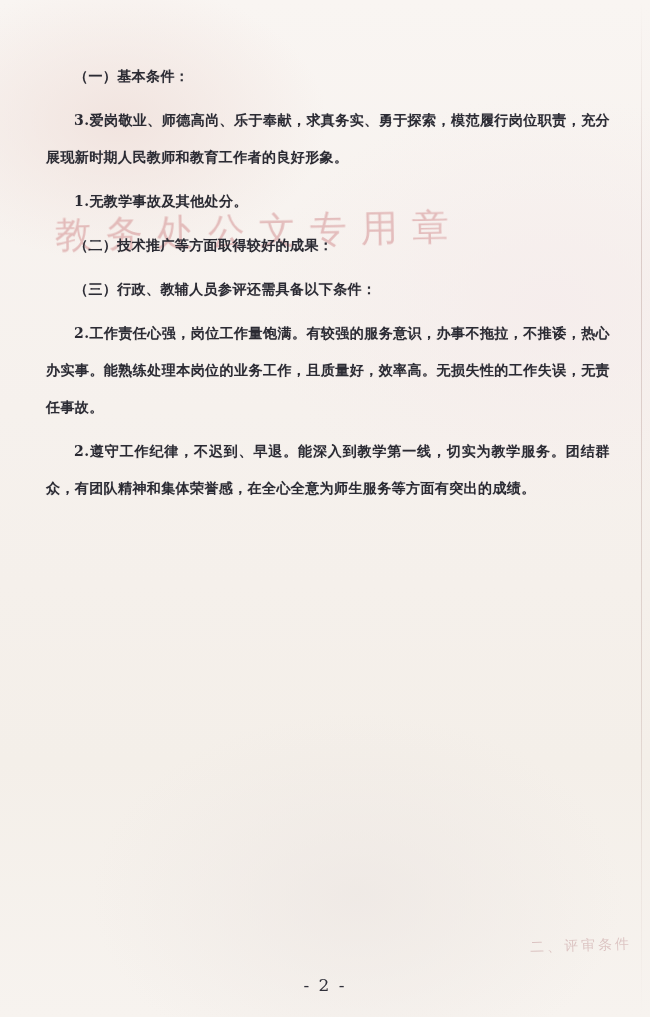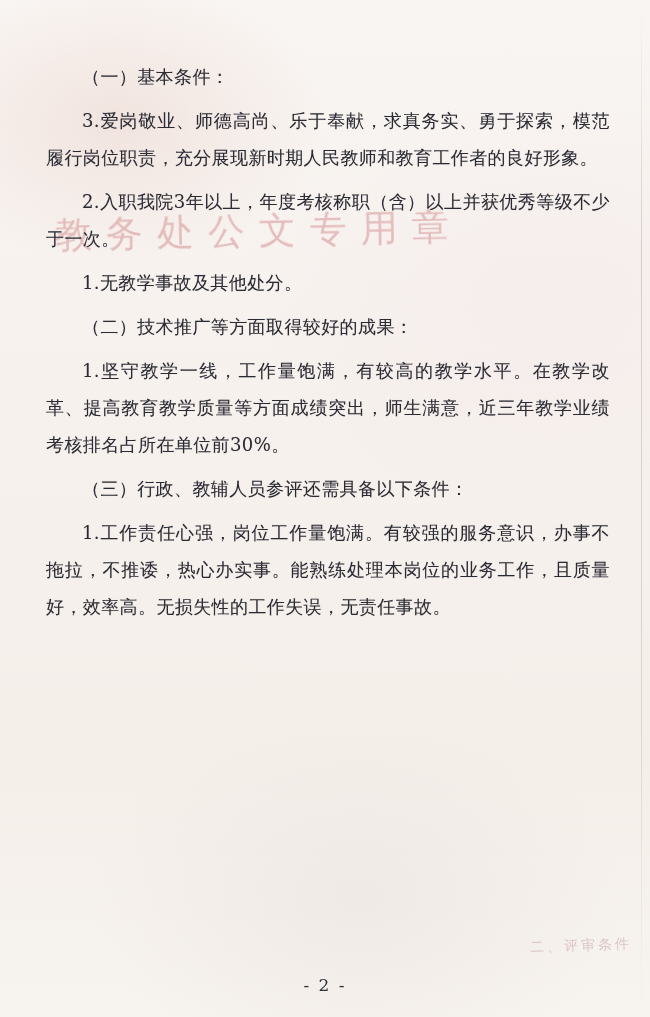--- a/index.html
+++ b/index.html
@@ -70,28 +70,28 @@
   .content {
     position: absolute;
     left: 46px;
     right: 40px;
     top: 58px;
     z-index: 3;
   }
 
   p.para {
     margin: 0 0 7px 0;
-    font-size: 18px;
+    font-size: 14px;
     line-height: 37px;
     color: #2b2b33;
     text-align: justify;
     text-justify: inter-ideograph;
     letter-spacing: 0.4px;
     text-indent: 2em;
-    font-weight: 400;
+    font-weight: 700;
     text-shadow: 0 0 1px rgba(40,40,60,0.18);
   }
 
   .footer {
     position: absolute;
     left: 0;
     right: 0;
     bottom: 22px;
     text-align: center;
     font-size: 17px;
@@ -104,22 +104,21 @@
 <body>
 
 <div class="page">
   <div class="seal">教务处公文专用章</div>
   <div class="seal2">二、评审条件</div>
   <div class="edge-line"></div>
 
   <div class="content">
     <p class="para">（一）基本条件：</p>
     <p class="para">3.爱岗敬业、师德高尚、乐于奉献，求真务实、勇于探索，模范履行岗位职责，充分展现新时期人民教师和教育工作者的良好形象。</p>
-    <p class="para">2.入职我院3年以上，年度考核称职（含）以上并获优秀等级不少于一次。</p>
     <p class="para">1.无教学事故及其他处分。</p>
     <p class="para">（二）技术推广等方面取得较好的成果：</p>
-    <p class="para">1.坚守教学一线，工作量饱满，有较高的教学水平。在教学改革、提高教育教学质量等方面成绩突出，师生满意，近三年教学业绩考核排名占所在单位前30%。</p>
     <p class="para">（三）行政、教辅人员参评还需具备以下条件：</p>
-    <p class="para">1.工作责任心强，岗位工作量饱满。有较强的服务意识，办事不拖拉，不推诿，热心办实事。能熟练处理本岗位的业务工作，且质量好，效率高。无损失性的工作失误，无责任事故。</p>
+    <p class="para">2.工作责任心强，岗位工作量饱满。有较强的服务意识，办事不拖拉，不推诿，热心办实事。能熟练处理本岗位的业务工作，且质量好，效率高。无损失性的工作失误，无责任事故。</p>
+    <p class="para">2.遵守工作纪律，不迟到、早退。能深入到教学第一线，切实为教学服务。团结群众，有团队精神和集体荣誉感，在全心全意为师生服务等方面有突出的成绩。</p>
   </div>
 
   <div class="footer">- 2 -</div>
 </div>
 
 </body></html>

